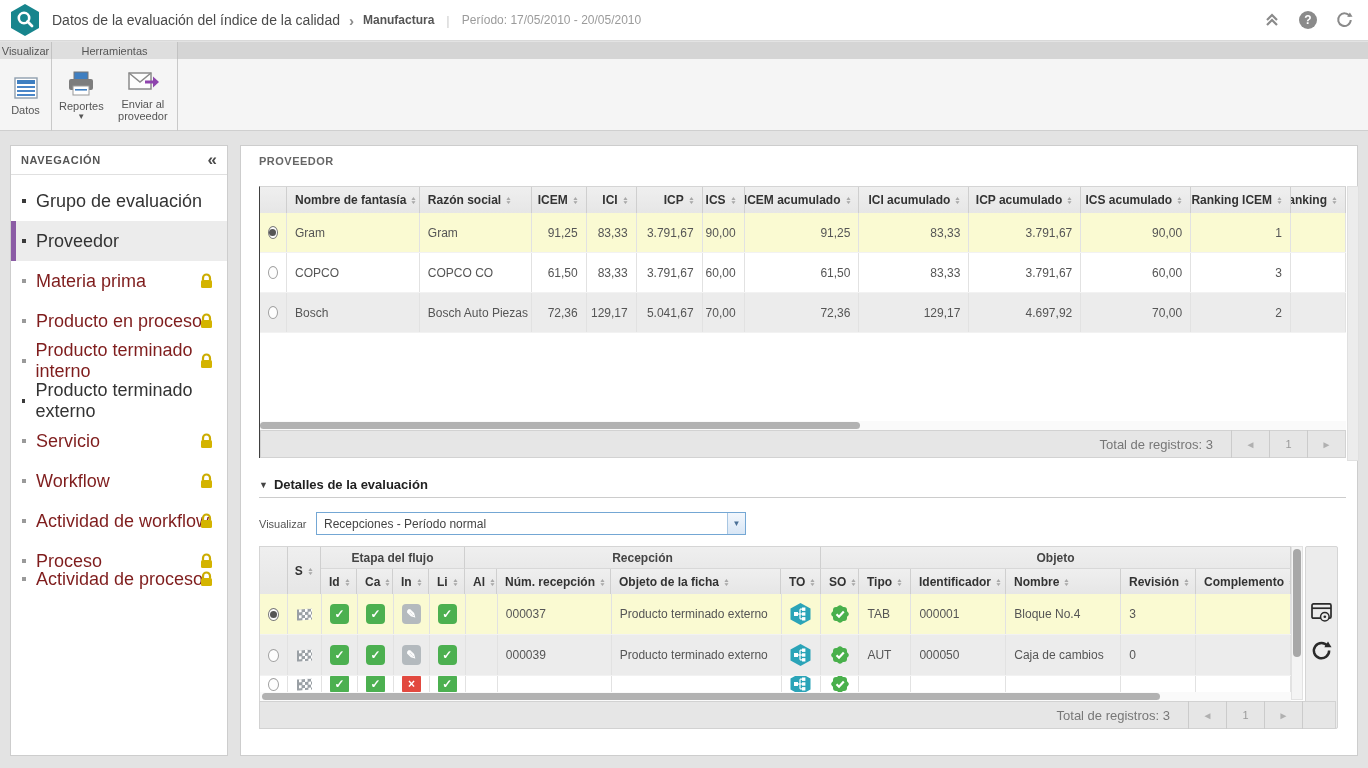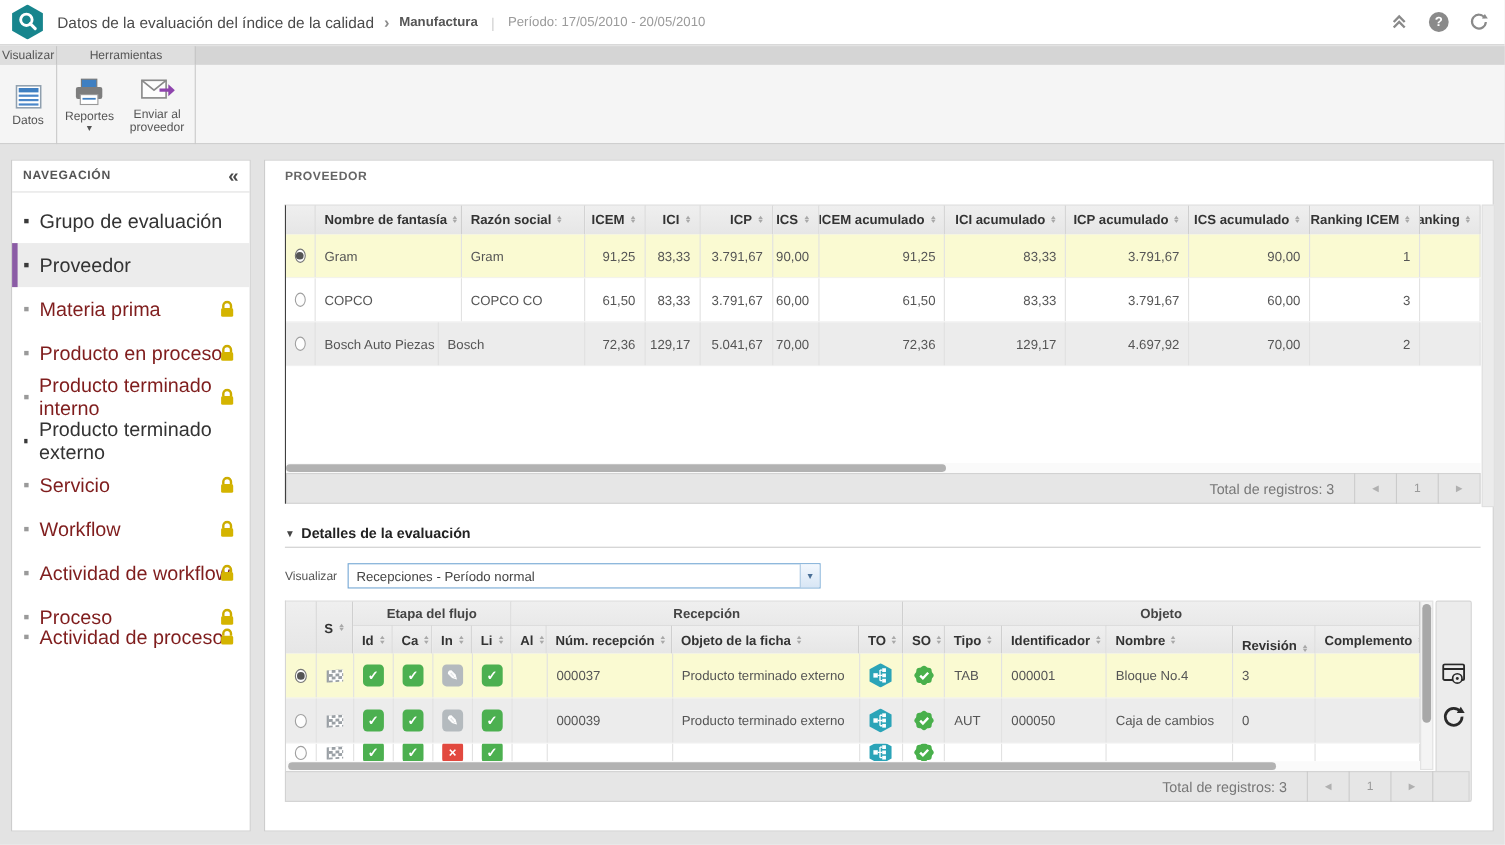--- a/index.html
+++ b/index.html
@@ -390,22 +390,22 @@
           <div class="cell r" style="width: 110px;">83,33</div>
           <div class="cell r" style="width: 112px;">3.791,67</div>
           <div class="cell r" style="width: 110px;">60,00</div>
           <div class="cell r" style="width: 100px;">3</div>
           <div class="cell r" style="width: 55px;"></div>
         </div>
         <div class="row t1-row alt">
           <div class="cell c" style="width: 27px;">
             <div class="radio"></div>
           </div>
+          <div class="cell" style="width: 133px;">Bosch</div>
           <div class="cell" style="width: 112px;">Bosch Auto Piezas</div>
-          <div class="cell" style="width: 133px;">Bosch</div>
           <div class="cell r" style="width: 55px;">72,36</div>
           <div class="cell r" style="width: 50px;">129,17</div>
           <div class="cell r" style="width: 66px;">5.041,67</div>
           <div class="cell r" style="width: 42px;">70,00</div>
           <div class="cell r" style="width: 115px;">72,36</div>
           <div class="cell r" style="width: 110px;">129,17</div>
           <div class="cell r" style="width: 112px;">4.697,92</div>
           <div class="cell r" style="width: 110px;">70,00</div>
           <div class="cell r" style="width: 100px;">2</div>
           <div class="cell r" style="width: 55px;"></div>
@@ -539,21 +539,21 @@
                   <span>▼</span>
                 </span>
               </div>
               <div class="cell hcell h25" style="width: 115px;">
                 <span>Nombre</span>
                 <span class="sort">
                   <span>▲</span>
                   <span>▼</span>
                 </span>
               </div>
-              <div class="cell hcell h25" style="width: 75px; align-items: flex-end;">
+              <div class="cell hcell h25" style="width: 75px;">
                 <span>Revisión</span>
                 <span class="sort">
                   <span>▲</span>
                   <span>▼</span>
                 </span>
               </div>
               <div class="cell hcell h25" style="width: 95px;">
                 <span>Complemento</span>
                 <span class="sort">
                   <span>▲</span>

